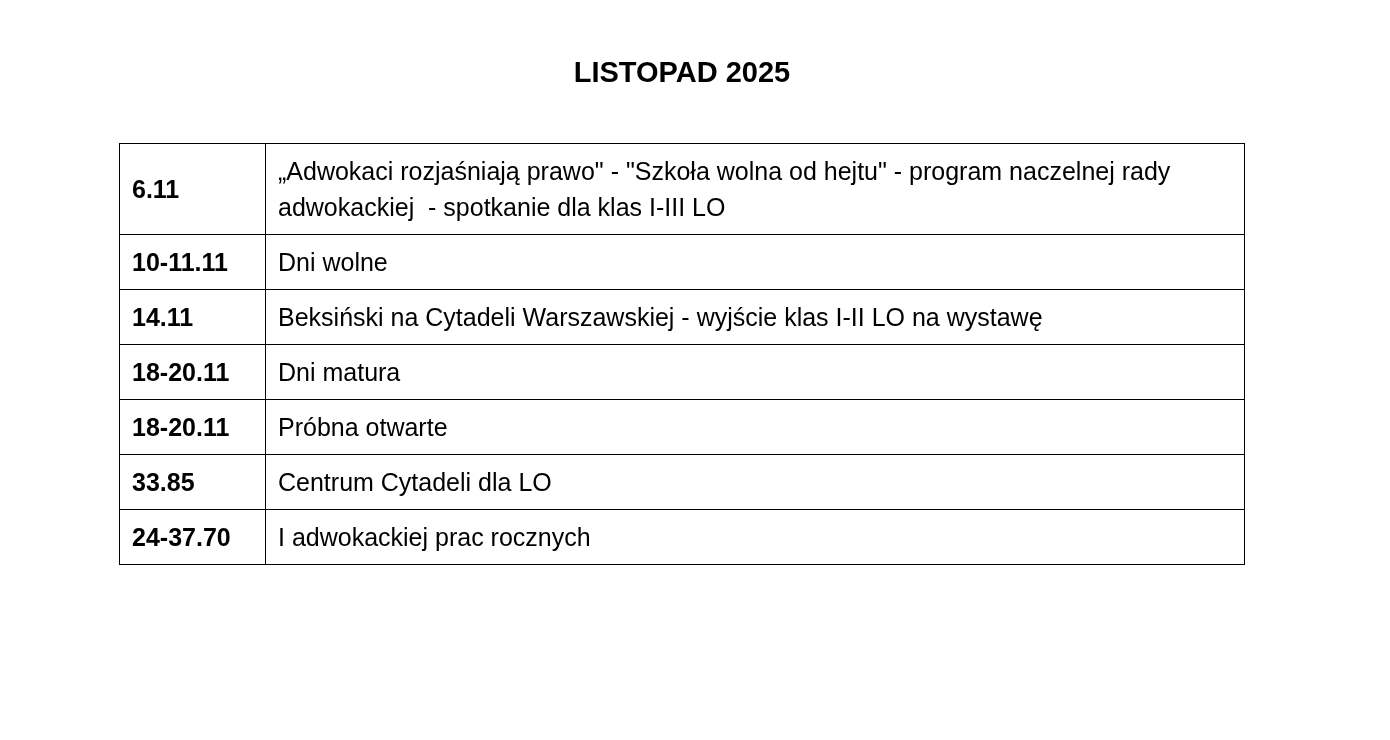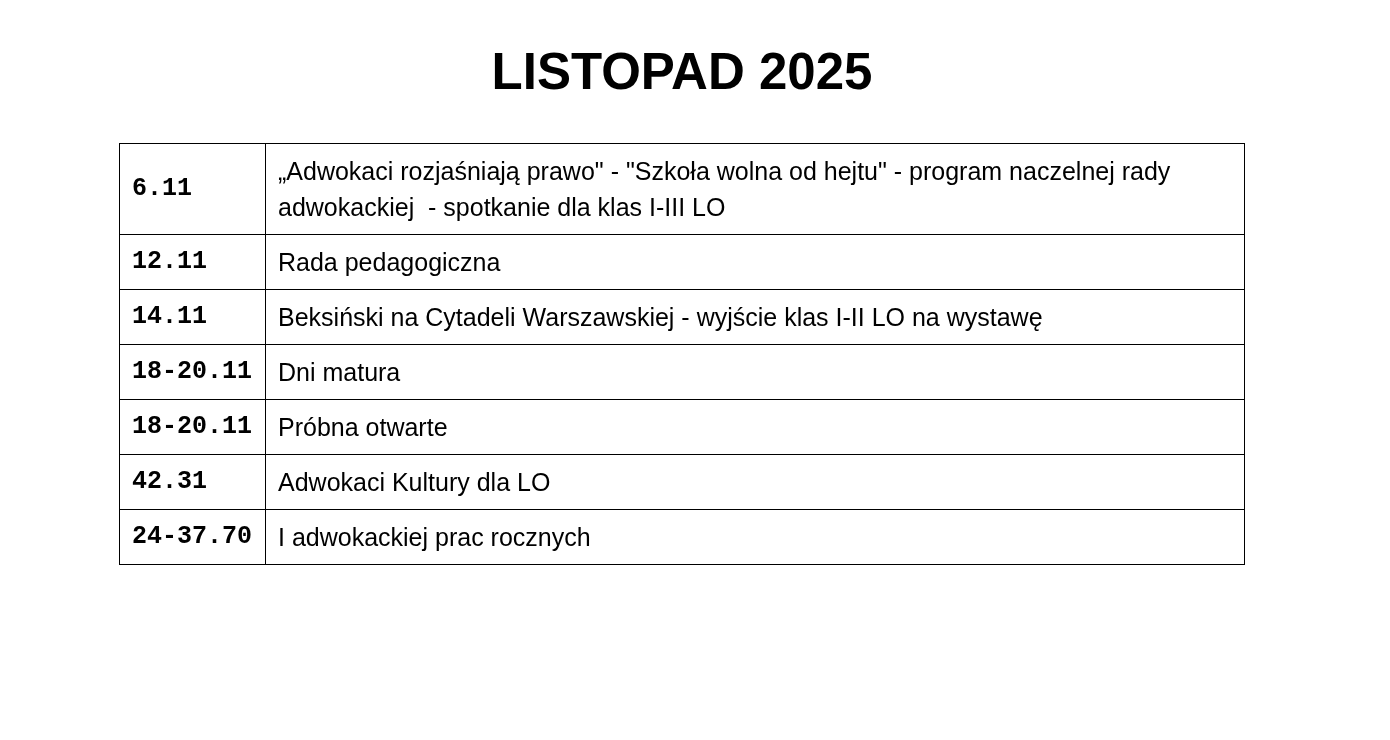--- a/index.html
+++ b/index.html
@@ -20,21 +20,21 @@
     width: 1390px;
     height: 740px;
   }
   h1.doc-title {
     position: absolute;
     top: 50px;
     left: 119px;
     width: 1126px;
     margin: 0;
     text-align: center;
-    font-size: 51px;
+    font-size: 29px;
     line-height: 44px;
     font-weight: 700;
     color: #000000;
   }
   table.schedule {
     position: absolute;
     top: 143px;
     left: 119px;
     width: 1126px;
     border-collapse: collapse;
@@ -45,59 +45,58 @@
     font-size: 25px;
     line-height: 36px;
     padding: 9px 12px;
     vertical-align: middle;
     color: #000000;
   }
   td.date-cell {
     width: 121px;
     font-weight: 700;
     white-space: nowrap;
-    font-family: Liberation Mono, monospace;
   }
   td.event-cell {
     white-space: pre-wrap;
     word-wrap: break-word;
   }
 </style>
 </head>
 <body>
 
 <div class="doc-page">
 
   <h1 class="doc-title">LISTOPAD 2025</h1>
 
   <table class="schedule">
     <tbody>
       <tr>
         <td class="date-cell">6.11</td>
         <td class="event-cell">„Adwokaci rozjaśniają prawo" - "Szkoła wolna od hejtu" - program naczelnej rady adwokackiej  - spotkanie dla klas I-III LO</td>
       </tr>
       <tr>
-        <td class="date-cell">12.11</td>
-        <td class="event-cell">Rada pedagogiczna</td>
+        <td class="date-cell">10-11.11</td>
+        <td class="event-cell">Dni wolne</td>
       </tr>
       <tr>
         <td class="date-cell">14.11</td>
         <td class="event-cell">Beksiński na Cytadeli Warszawskiej - wyjście klas I-II LO na wystawę</td>
       </tr>
       <tr>
         <td class="date-cell">18-20.11</td>
         <td class="event-cell">Dni matura</td>
       </tr>
       <tr>
         <td class="date-cell">18-20.11</td>
         <td class="event-cell">Próbna otwarte</td>
       </tr>
       <tr>
-        <td class="date-cell">42.31</td>
-        <td class="event-cell">Adwokaci Kultury dla LO</td>
+        <td class="date-cell">33.85</td>
+        <td class="event-cell">Centrum Cytadeli dla LO</td>
       </tr>
       <tr>
         <td class="date-cell">24-37.70</td>
         <td class="event-cell">I adwokackiej prac rocznych</td>
       </tr>
     </tbody>
   </table>
 
 </div>
 

